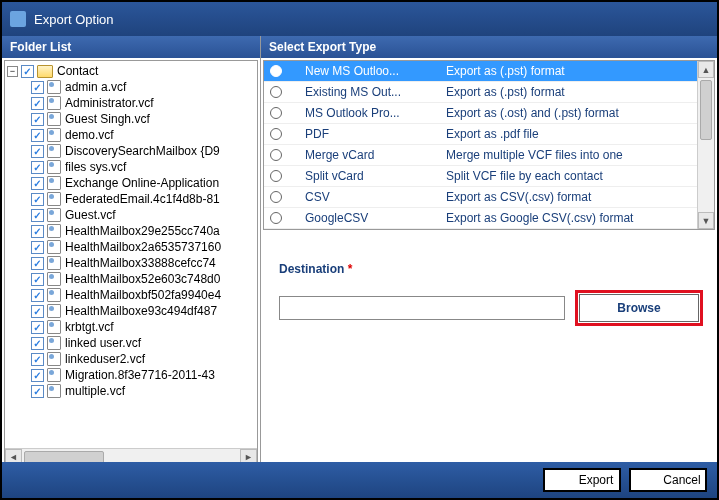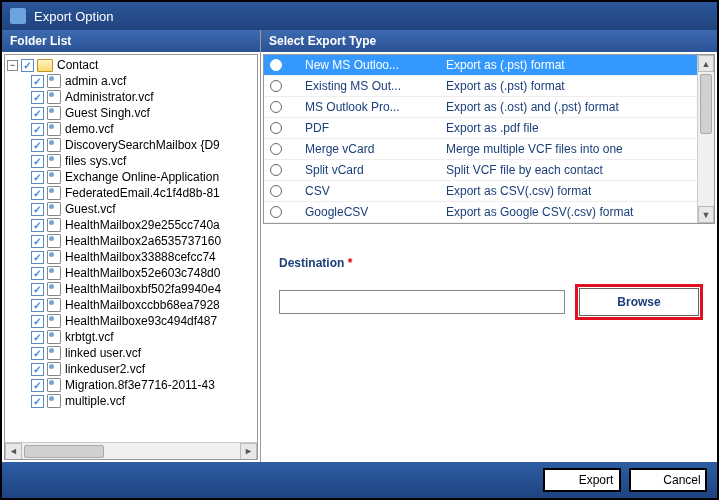--- a/index.html
+++ b/index.html
@@ -1,18 +1,18 @@
 <!DOCTYPE html>
 <html><head>
 <meta charset="utf-8">
 <style>
 * { box-sizing: border-box; margin: 0; padding: 0; font-family: "Segoe UI", Tahoma, sans-serif; }
 body { width: 719px; height: 500px; background: #fff; border: 2px solid #000; overflow: hidden; position: relative; }
 
-.titlebar { height: 28px; background: linear-gradient(#2b569a, #1f437d); color: #fff; display: flex; align-items: center; padding: 0 8px; font-size: 13px; }
+.titlebar { height: 34px; background: linear-gradient(#2b569a, #1f437d); color: #fff; display: flex; align-items: center; padding: 0 8px; font-size: 13px; }
 .titlebar .icon { width: 16px; height: 16px; margin-right: 8px; background: #6ba4e0; border-radius: 2px; }
 .main { display: flex; height: 432px; }
 
 .left { width: 258px; display: flex; flex-direction: column; }
 .right { flex: 1; display: flex; flex-direction: column; border-left: 1px solid #999; }
 
 .panel-header { background: linear-gradient(#3e6ab0, #2a5295); color: #fff; font-size: 12px; font-weight: bold; padding: 4px 8px; }
 
 .tree-wrap { flex: 1; border: 1px solid #999; margin: 2px; overflow: hidden; position: relative; }
 .tree { overflow: hidden; white-space: nowrap; font-size: 12px; padding: 2px; height: 100%; }
@@ -143,25 +143,20 @@
             <span class="tree-label">HealthMailbox52e603c748d0</span>
           </div>
           <div class="tree-item">
             <span class="chk"></span>
             <span class="vcf-icon"></span>
             <span class="tree-label">HealthMailboxbf502fa9940e4</span>
           </div>
           <div class="tree-item">
             <span class="chk"></span>
             <span class="vcf-icon"></span>
-            <span class="tree-label">HealthMailboxccbb68ea7928</span>
-          </div>
-          <div class="tree-item">
-            <span class="chk"></span>
-            <span class="vcf-icon"></span>
             <span class="tree-label">HealthMailboxe93c494df487</span>
           </div>
           <div class="tree-item">
             <span class="chk"></span>
             <span class="vcf-icon"></span>
             <span class="tree-label">krbtgt.vcf</span>
           </div>
           <div class="tree-item">
             <span class="chk"></span>
             <span class="vcf-icon"></span>

